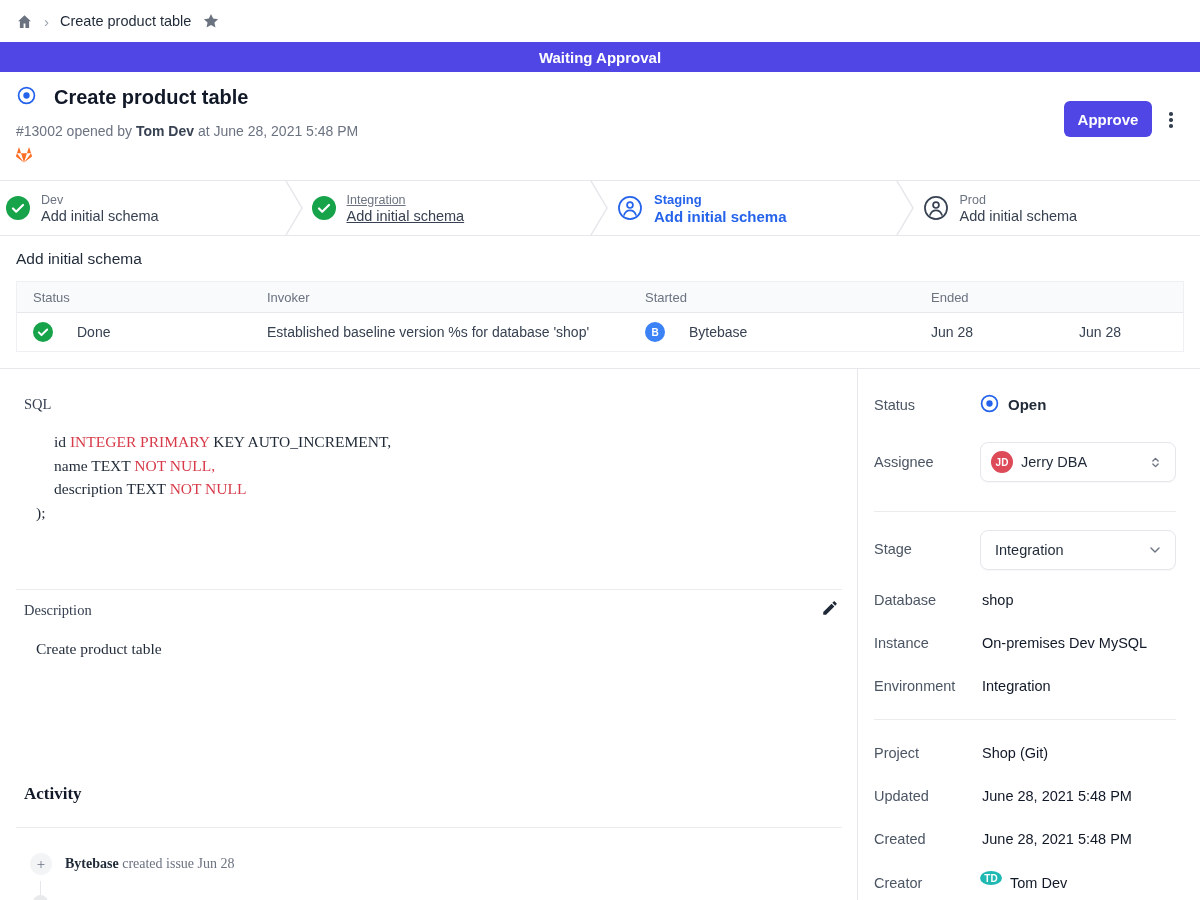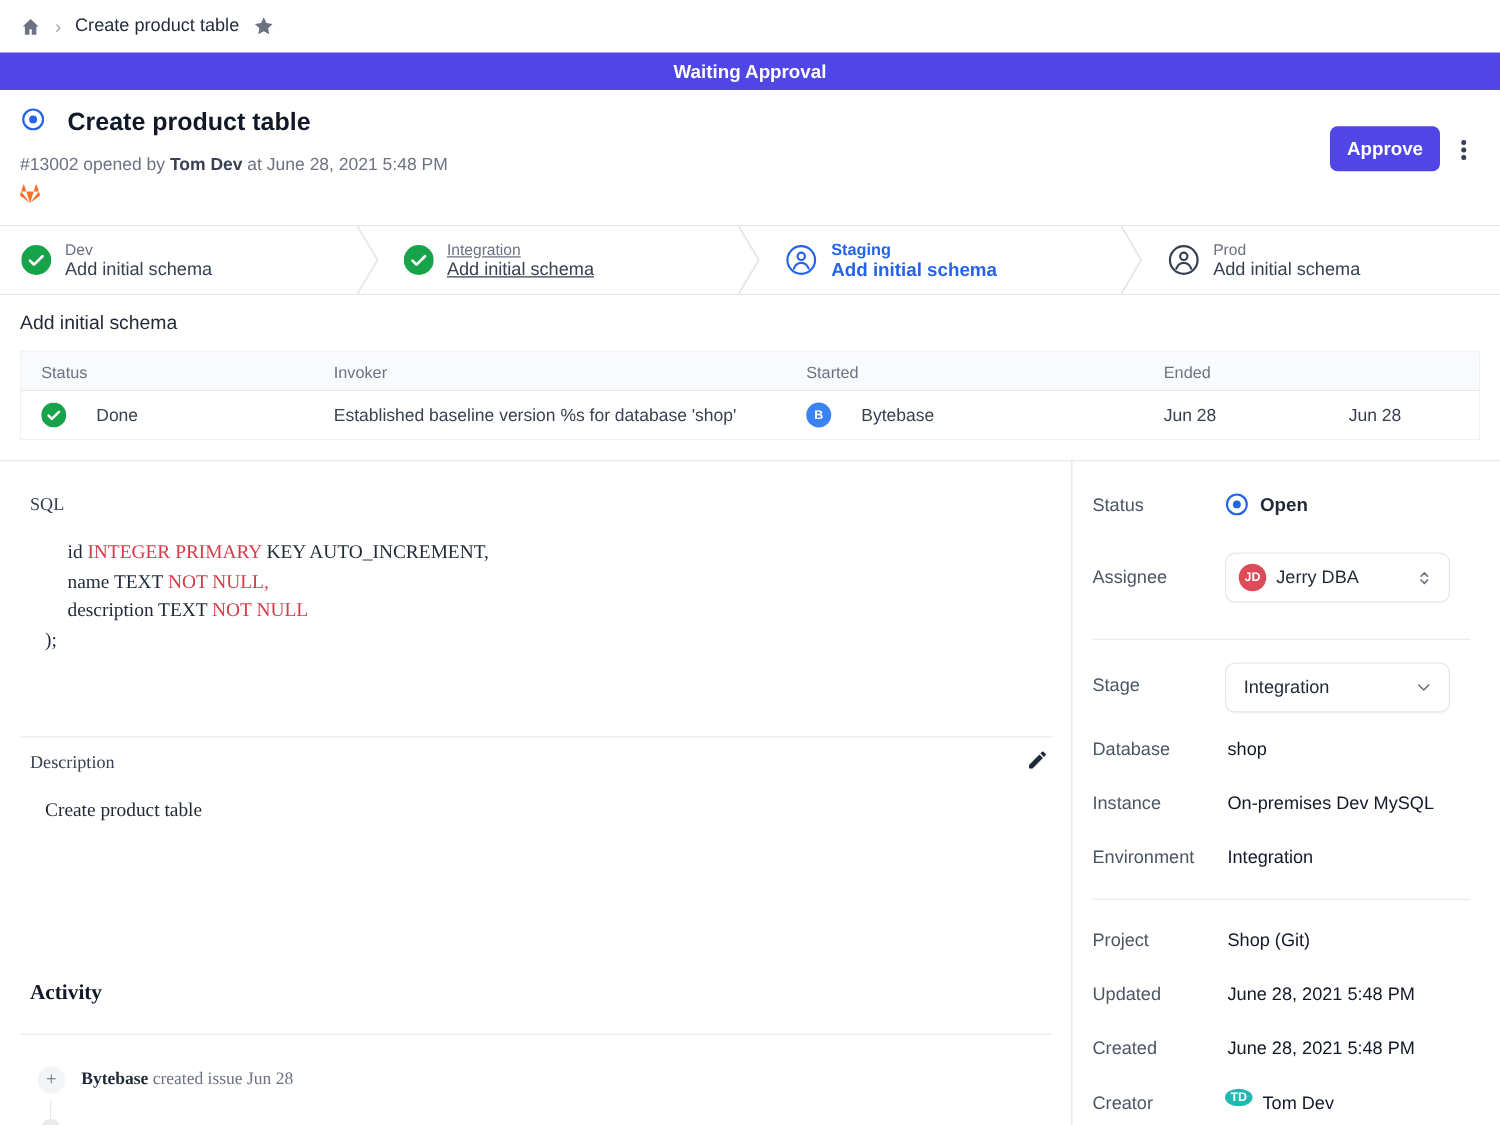--- a/index.html
+++ b/index.html
@@ -31,21 +31,21 @@
   .commit-line{position:absolute;left:16px;top:75px;font-size:14px;color:var(--txt-gray);display:flex;align-items:center;gap:6px;}
   .link{color:var(--link);text-decoration:none;cursor:pointer;}
   .commit-msg{color:var(--txt-mid);}
   .colon{color:var(--txt-mid);}
   .approve-btn{position:absolute;left:1064px;top:29px;width:88px;height:36px;background:var(--accent);color:#fff;border:none;border-radius:6px;font-size:15px;font-weight:600;font-family:inherit;cursor:pointer;}
   .dots-menu{position:absolute;left:1163px;top:38px;width:16px;height:20px;display:flex;flex-direction:column;align-items:center;justify-content:center;gap:2.5px;cursor:pointer;}
   .dots-menu i{width:3.5px;height:3.5px;border-radius:50%;background:#374151;}
 
   
   .pipeline{position:absolute;top:180px;left:0;width:100%;height:56px;border-top:1px solid var(--border);border-bottom:1px solid var(--border);display:flex;align-items:stretch;background:#fff;}
-  .stage{flex:1;display:flex;align-items:center;gap:11px;padding-left:17px;cursor:pointer;}
+  .stage{flex:1;display:flex;align-items:center;gap:11px;padding-left:6px;cursor:pointer;}
   .stage-texts{display:flex;flex-direction:column;gap:1px;}
   .stage-env{font-size:12.5px;color:var(--txt-gray);}
   .stage-task{font-size:14.5px;color:var(--txt-mid);}
   .stage.underlined .stage-env,.stage.underlined .stage-task{text-decoration:underline;}
   .stage.active .stage-env{color:var(--link);font-weight:600;font-size:13px;}
   .stage.active .stage-task{color:var(--link);font-weight:600;font-size:15px;}
   .stage-sep{flex:0 0 22px;align-self:stretch;}
   .check-circle{width:24px;height:24px;flex:0 0 24px;}
   .person-circle{width:26px;height:26px;flex:0 0 26px;color:#374151;}
   .stage.active .person-circle{color:var(--link);}
@@ -84,21 +84,21 @@
   .activity-item .author{color:var(--txt-dark);font-weight:600;}
   .timeline{position:absolute;left:40px;top:512px;bottom:0;width:1px;background:var(--border);}
   .timeline-next{position:absolute;left:33px;top:526px;width:15px;height:15px;border-radius:50%;background:#e9eaec;}
 
   
   .side-row-label{position:absolute;left:16px;font-size:14.5px;color:var(--txt-label);}
   .side-value{position:absolute;left:124px;font-size:14.5px;font-weight:500;color:#111827;}
   .side-divider{position:absolute;left:16px;width:302px;border-top:1px solid #ececee;}
   .status-icon{position:absolute;left:122px;top:25px;width:19px;height:19px;}
   .status-value{position:absolute;left:150px;top:27px;font-size:15px;color:var(--txt-dark);font-weight:bold;}
-  .select-box{position:absolute;left:122px;width:180px;height:40px;border:1px solid var(--border);border-radius:8px;background:#fff;display:flex;align-items:center;cursor:pointer;box-shadow:0 1px 1px rgba(0,0,0,.03);}
+  .select-box{position:absolute;left:122px;width:196px;height:40px;border:1px solid var(--border);border-radius:8px;background:#fff;display:flex;align-items:center;cursor:pointer;box-shadow:0 1px 1px rgba(0,0,0,.03);}
   .assignee-box{top:73px;}
   .assignee-box .avatar.md{width:22px;height:22px;font-size:10px;background:var(--avatar-assignee);margin-left:10px;}
   .assignee-box .sel-text{margin-left:8px;font-size:14.5px;color:var(--txt-dark);}
   .stage-box{top:161px;}
   .stage-box .sel-text{margin-left:14px;font-size:14.5px;color:var(--txt-dark);}
   .sel-caret{margin-left:auto;margin-right:12px;flex:none;display:flex;}
   .creator-avatar{position:absolute;left:122px;top:502px;width:22px;height:14px;font-size:10px;background:var(--avatar-creator);}
   .creator-value{left:152px;}
 </style>
 </head>

